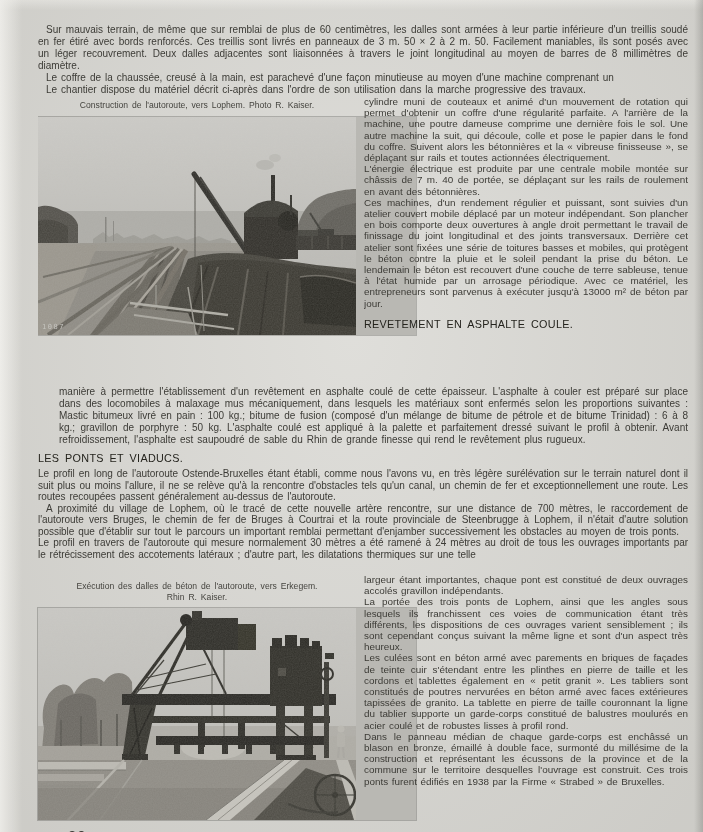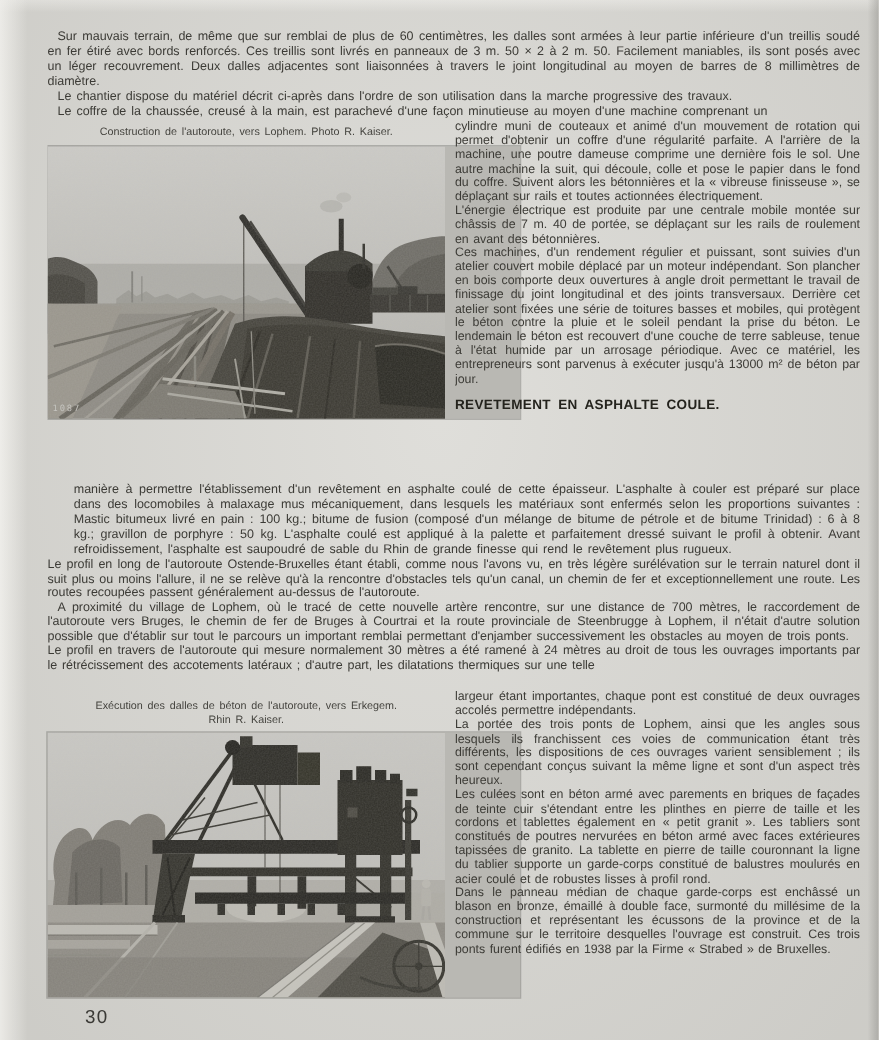--- a/index.html
+++ b/index.html
@@ -33,21 +33,21 @@
     text-align:center;word-spacing:1.5px;margin:7px 6px 6px;
   }
   .cap1{margin-top:4px;}
   .photo{
     width:378px;overflow:hidden;
     outline:1px solid rgba(40,40,36,0.25);
     background:#b9b8b3;
   }
   .photo svg{display:block;}
   h2.subhead{
-    font-size:10.8px;line-height:12px;font-weight:700;color:#24231d;
+    font-size:10.8px;line-height:12px;font-weight:400;color:#24231d;
     letter-spacing:0.3px;word-spacing:2.5px;margin:10px 0 5px;text-align:left;
   }
   .col-r h2.subhead{margin:9px 0 4px;}
   .asphalt{height:60px;overflow:hidden;margin-top:2px;margin-left:21px;}
   .bridges-h{margin:6px 0 4px !important;}
   .bridges{height:104px;overflow:hidden;line-height:11.5px;letter-spacing:-0.05px;}
   .rowF{margin-top:2px;}
   .rowF .col-r{height:268px;}
   .pagenum{
     font-size:15px;color:#3a3935;letter-spacing:1px;
@@ -55,22 +55,22 @@
   }
 </style>
 </head>
 <body>
 
 <div class="page">
   <div class="content">
 
     <div class="txt fw intro">
       <p class="ind">Sur mauvais terrain, de même que sur remblai de plus de 60 centimètres, les dalles sont armées à leur partie inférieure d'un treillis soudé en fer étiré avec bords renforcés. Ces treillis sont livrés en panneaux de 3 m. 50 × 2 à 2 m. 50. Facilement maniables, ils sont posés avec un léger recouvrement. Deux dalles adjacentes sont liaisonnées à travers le joint longitudinal au moyen de barres de 8 millimètres de diamètre.</p>
+      <p class="ind">Le coffre de la chaussée, creusé à la main, est parachevé d'une façon minutieuse au moyen d'une machine comprenant un</p>
       <p class="ind">Le chantier dispose du matériel décrit ci-après dans l'ordre de son utilisation dans la marche progressive des travaux.</p>
-      <p class="ind">Le coffre de la chaussée, creusé à la main, est parachevé d'une façon minutieuse au moyen d'une machine comprenant un</p>
     </div>
 
     <div class="row rowB">
       <div class="col-l">
         <div class="caption cap1">Construction de l'autoroute, vers Lophem. Photo R. Kaiser.</div>
         <div class="photo">
           <svg width="318" height="218" viewBox="0 0 318 218" xmlns="http://www.w3.org/2000/svg">
             <defs>
               <linearGradient id="sky1" x1="0" y1="0" x2="0" y2="1">
                 <stop offset="0" stop-color="#cccbc7"></stop>
@@ -146,20 +146,21 @@
         <p>L'énergie électrique est produite par une centrale mobile montée sur châssis de 7 m. 40 de portée, se déplaçant sur les rails de roulement en avant des bétonnières.</p>
         <p>Ces machines, d'un rendement régulier et puissant, sont suivies d'un atelier couvert mobile déplacé par un moteur indépendant. Son plancher en bois comporte deux ouvertures à angle droit permettant le travail de finissage du joint longitudinal et des joints transversaux. Derrière cet atelier sont fixées une série de toitures basses et mobiles, qui protègent le béton contre la pluie et le soleil pendant la prise du béton. Le lendemain le béton est recouvert d'une couche de terre sableuse, tenue à l'état humide par un arrosage périodique. Avec ce matériel, les entrepreneurs sont parvenus à exécuter jusqu'à 13000 m² de béton par jour.</p>
         <h2 class="subhead">REVETEMENT EN ASPHALTE COULE.</h2>
       </div>
     </div>
 
     <div class="txt fw asphalt">
       <p>manière à permettre l'établissement d'un revêtement en asphalte coulé de cette épaisseur. L'asphalte à couler est préparé sur place dans des locomobiles à malaxage mus mécaniquement, dans lesquels les matériaux sont enfermés selon les proportions suivantes : Mastic bitumeux livré en pain : 100 kg.; bitume de fusion (composé d'un mélange de bitume de pétrole et de bitume Trinidad) : 6 à 8 kg.; gravillon de porphyre : 50 kg. L'asphalte coulé est appliqué à la palette et parfaitement dressé suivant le profil à obtenir. Avant refroidissement, l'asphalte est saupoudré de sable du Rhin de grande finesse qui rend le revêtement plus rugueux.</p>
     </div>
 
+    <h2 class="subhead bridges-h">LES PONTS ET VIADUCS.</h2>
     <div class="txt fw bridges">
       <p>Le profil en long de l'autoroute Ostende-Bruxelles étant établi, comme nous l'avons vu, en très légère surélévation sur le terrain naturel dont il suit plus ou moins l'allure, il ne se relève qu'à la rencontre d'obstacles tels qu'un canal, un chemin de fer et exceptionnellement une route. Les routes recoupées passent généralement au-dessus de l'autoroute.</p>
       <p class="ind">A proximité du village de Lophem, où le tracé de cette nouvelle artère rencontre, sur une distance de 700 mètres, le raccordement de l'autoroute vers Bruges, le chemin de fer de Bruges à Courtrai et la route provinciale de Steenbrugge à Lophem, il n'était d'autre solution possible que d'établir sur tout le parcours un important remblai permettant d'enjamber successivement les obstacles au moyen de trois ponts.</p>
       <p>Le profil en travers de l'autoroute qui mesure normalement 30 mètres a été ramené à 24 mètres au droit de tous les ouvrages importants par le rétrécissement des accotements latéraux ; d'autre part, les dilatations thermiques sur une telle</p>
     </div>
 
     <div class="row rowF">
       <div class="col-l">
         <div class="caption">
           <span>Exécution des dalles de béton de l'autoroute, vers Erkegem.</span><br>
@@ -248,21 +249,21 @@
             <line x1="297" y1="167" x2="297" y2="207" stroke="#35342e" stroke-width="1"></line>
             <line x1="277" y1="187" x2="317" y2="187" stroke="#35342e" stroke-width="1"></line>
             <circle cx="297" cy="187" r="3" fill="#35342e"></circle>
             <path d="M250,196 C268,204 284,206 300,204" stroke="#3c3b35" stroke-width="2" fill="none"></path>
             <rect width="318" height="212" filter="url(#grain2)" opacity="0.4"></rect>
           </svg>
         </div>
         <div class="pagenum">30</div>
       </div>
       <div class="col-r txt">
-        <p>largeur étant importantes, chaque pont est constitué de deux ouvrages accolés permettre indépendants.</p>
+        <p>largeur étant importantes, chaque pont est constitué de deux ouvrages accolés gravillon indépendants.</p>
         <p>La portée des trois ponts de Lophem, ainsi que les angles sous lesquels ils franchissent ces voies de communication étant très différents, les dispositions de ces ouvrages varient sensiblement ; ils sont cependant conçus suivant la même ligne et sont d'un aspect très heureux.</p>
         <p>Les culées sont en béton armé avec parements en briques de façades de teinte cuir s'étendant entre les plinthes en pierre de taille et les cordons et tablettes également en « petit granit ». Les tabliers sont constitués de poutres nervurées en béton armé avec faces extérieures tapissées de granito. La tablette en pierre de taille couronnant la ligne du tablier supporte un garde-corps constitué de balustres moulurés en acier coulé et de robustes lisses à profil rond.</p>
         <p>Dans le panneau médian de chaque garde-corps est enchâssé un blason en bronze, émaillé à double face, surmonté du millésime de la construction et représentant les écussons de la province et de la commune sur le territoire desquelles l'ouvrage est construit. Ces trois ponts furent édifiés en 1938 par la Firme « Strabed » de Bruxelles.</p>
       </div>
     </div>
 
   </div>
 </div>
 
 </body></html>

